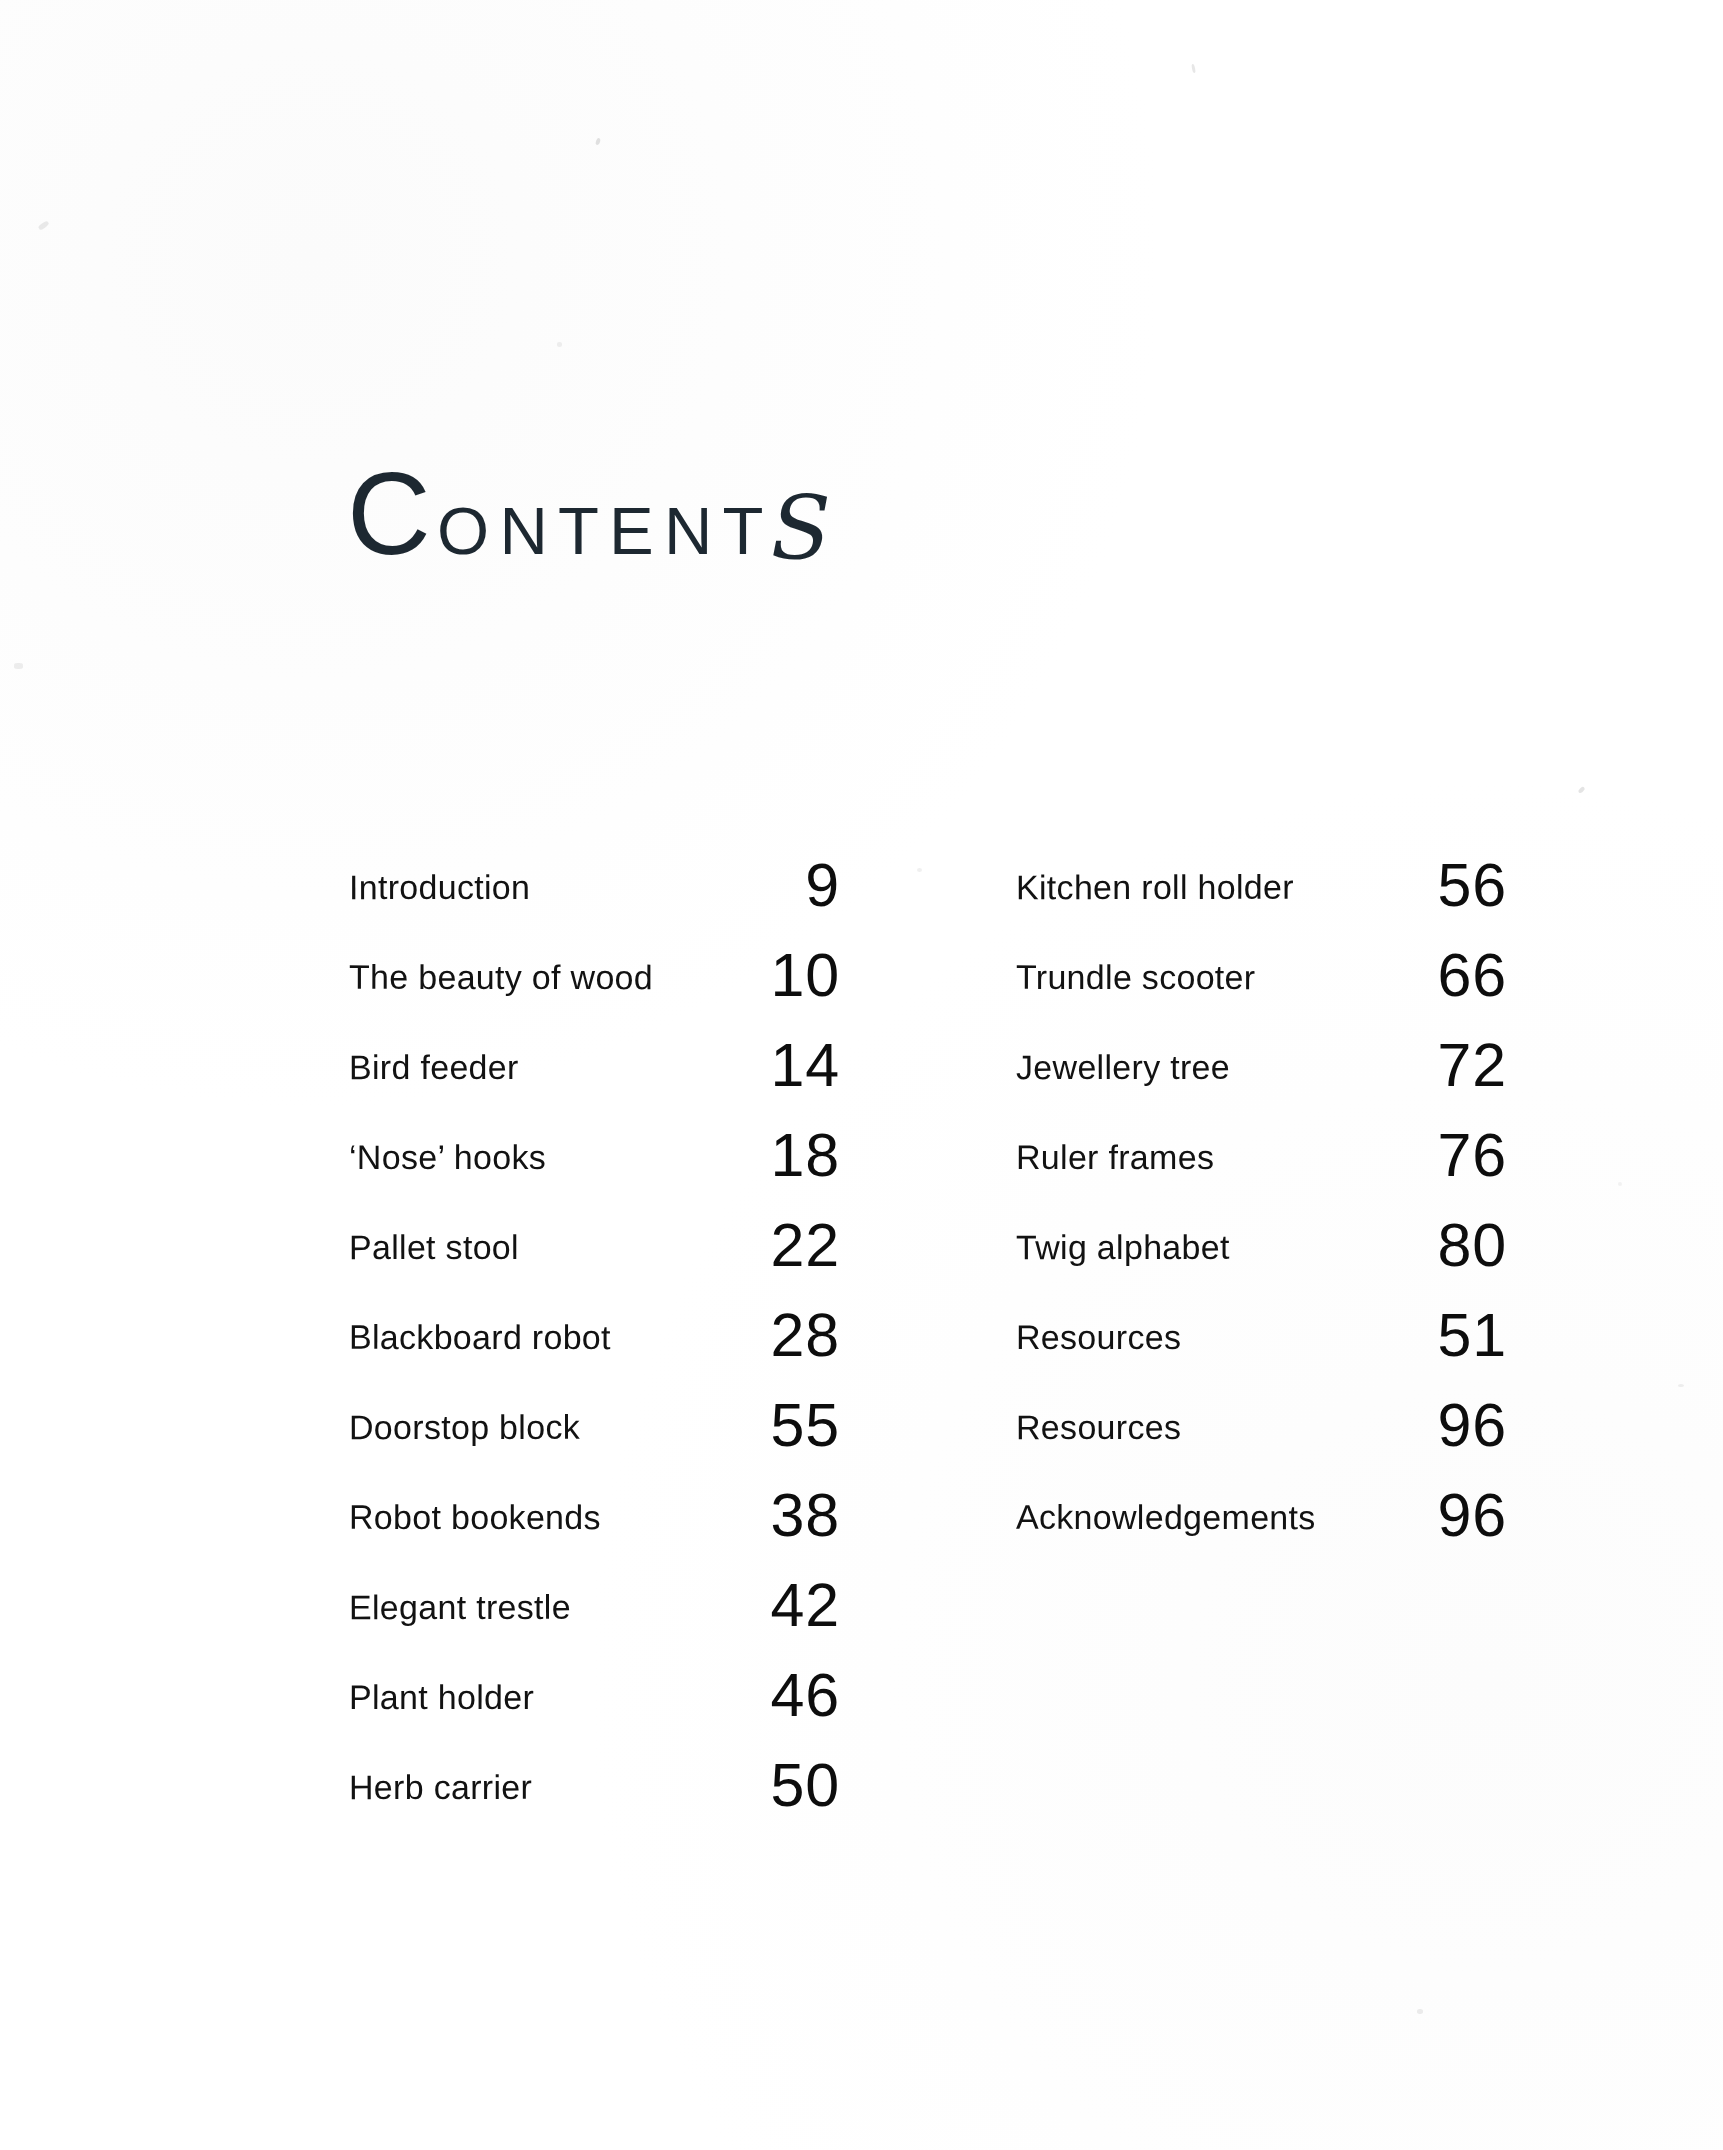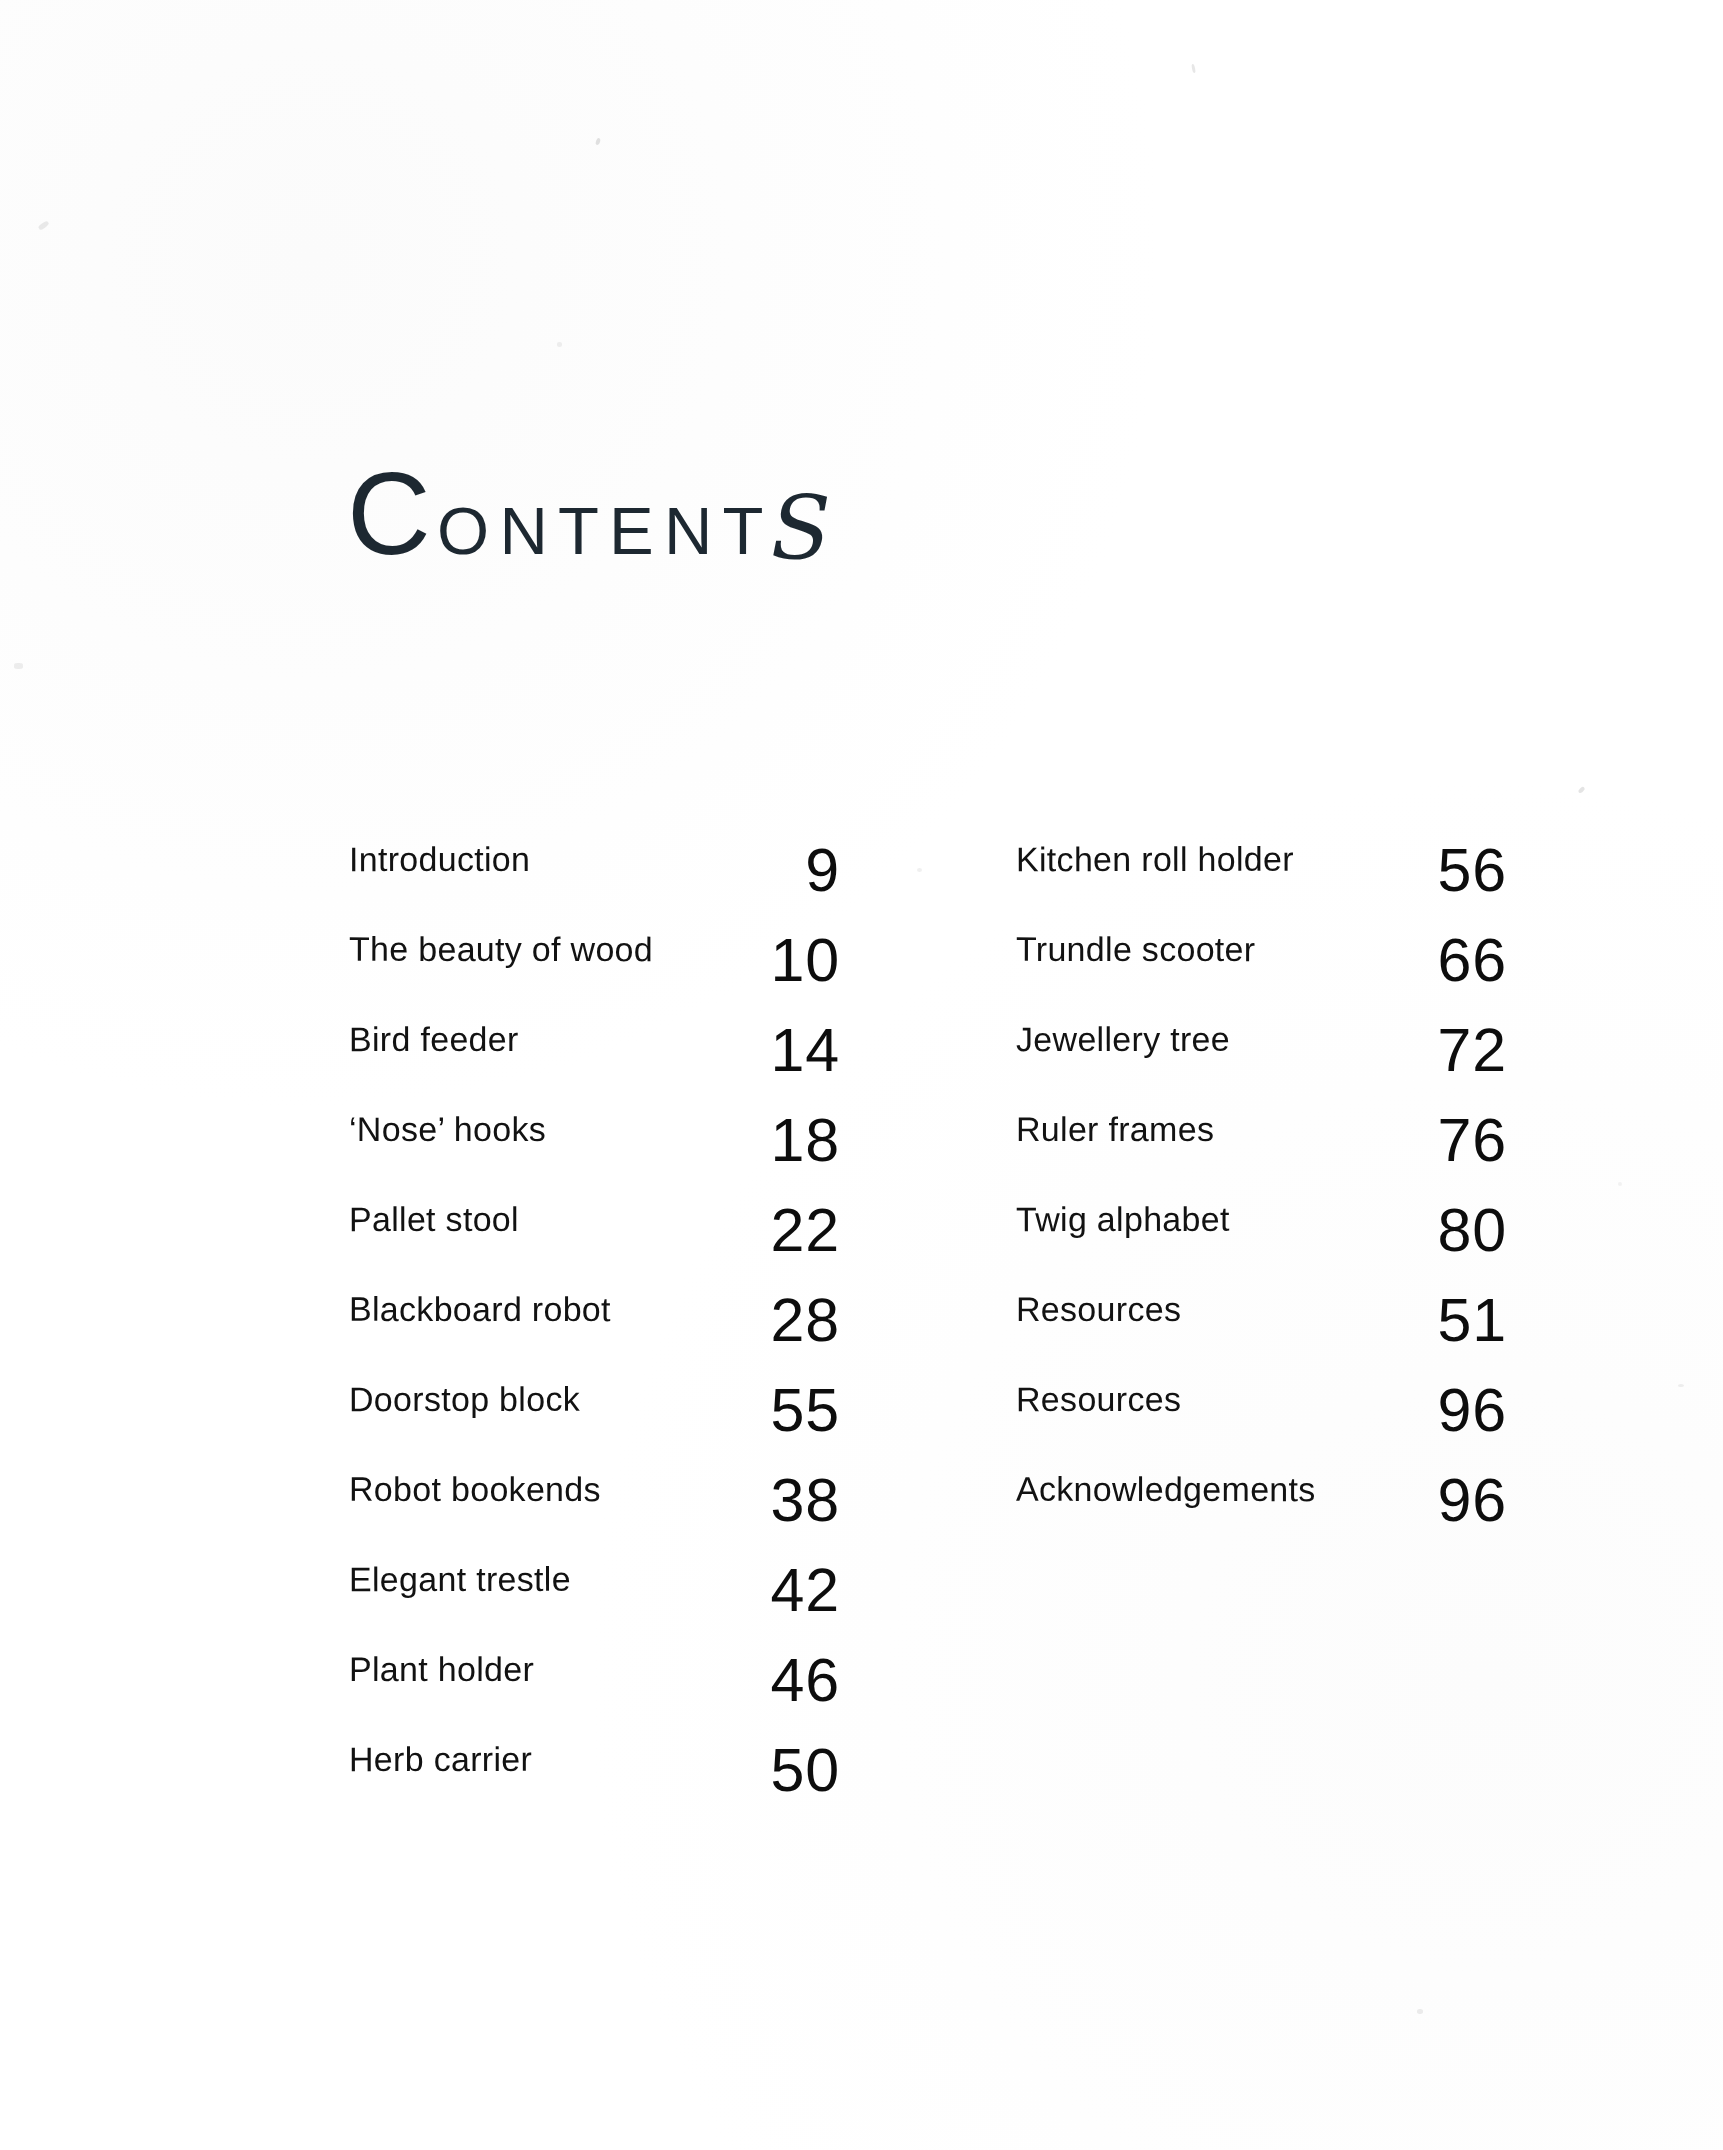--- a/index.html
+++ b/index.html
@@ -92,21 +92,21 @@
     position: absolute;
     top: 0;
   }
   .column.left  { left: 349px;  width: 491px; }
   .column.right { left: 1016px; width: 491px; }
 
   .entry {
     position: relative;
     height: 90px;
     display: flex;
-    align-items: flex-start;
+    align-items: center;
     justify-content: space-between;
     white-space: nowrap;
   }
 
   .entry-label {
     color: #121212;
     font-size: 34px;
     font-weight: 300;
     letter-spacing: 0.3px;
     line-height: 1;

